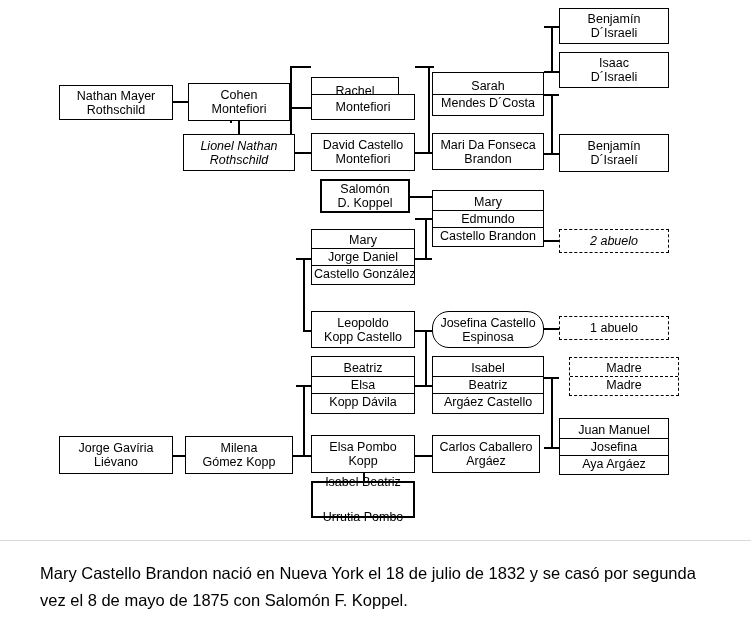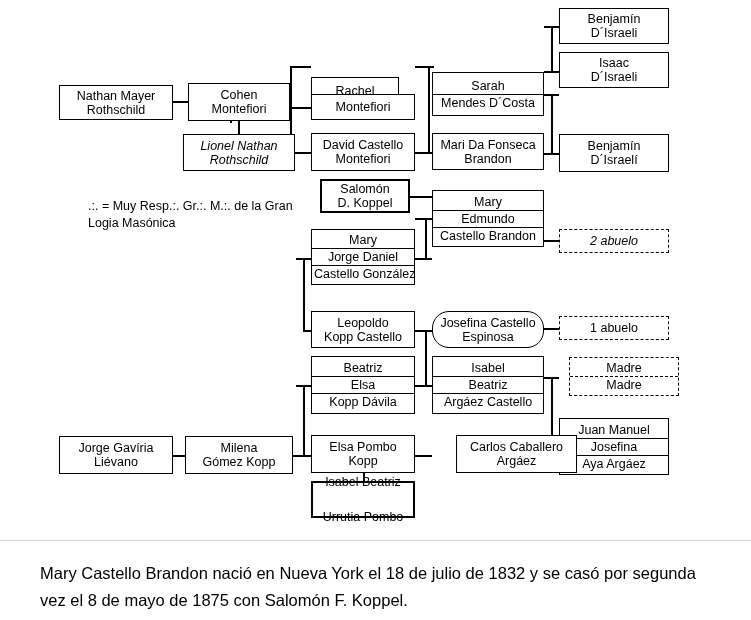--- a/index.html
+++ b/index.html
@@ -210,38 +210,36 @@
       </div>
       <div class="node" style="left: 559px; top: 418px; width: 110px; height: 57px;">
         <div class="line">Juan Manuel</div>
         <div class="line seg">Josefina</div>
         <div class="line seg">Aya Argáez</div>
       </div>
       <div class="node" style="left: 311px; top: 435px; width: 104px; height: 38px;">
         <div class="line">Elsa Pombo</div>
         <div class="line">Kopp</div>
       </div>
-      <div class="node" style="left: 456px; top: 435px; width: 121px; height: 38px;">
+      <div class="node" style="left: 432px; top: 435px; width: 108px; height: 38px;">
         <div class="line">Carlos Caballero</div>
         <div class="line">Argáez</div>
       </div>
       <div class="node" style="left: 59px; top: 436px; width: 114px; height: 38px;">
         <div class="line">Jorge Gavíria</div>
         <div class="line">Liévano</div>
       </div>
       <div class="node" style="left: 185px; top: 436px; width: 108px; height: 38px;">
         <div class="line">Milena</div>
         <div class="line">Gómez Kopp</div>
       </div>
       <div class="node thick" style="left: 311px; top: 481px; width: 104px; height: 37px; gap: 21px;">
         <div class="line">Isabel Beatriz</div>
         <div class="line">Urrutia Pombo</div>
       </div>
     </div>
 
-  <div class="note" id="masonic-note" style="left:88px; top:198px;">.:. = Muy Resp.:. Gr.:. M.:. de la Gran
-Logia Masónica</div>
 
   <div class="divider"></div>
 
   <div class="caption">Mary Castello Brandon nació en Nueva York el 18 de julio de 1832 y se casó por segunda vez el 8 de mayo de 1875 con Salomón F. Koppel.</div>
 
 </div>
 
 </body></html>

